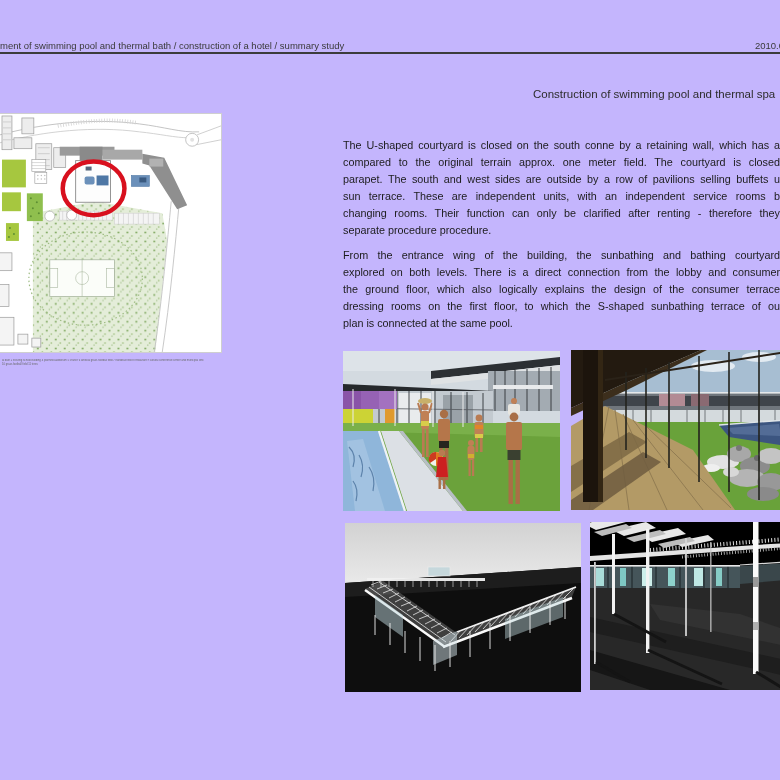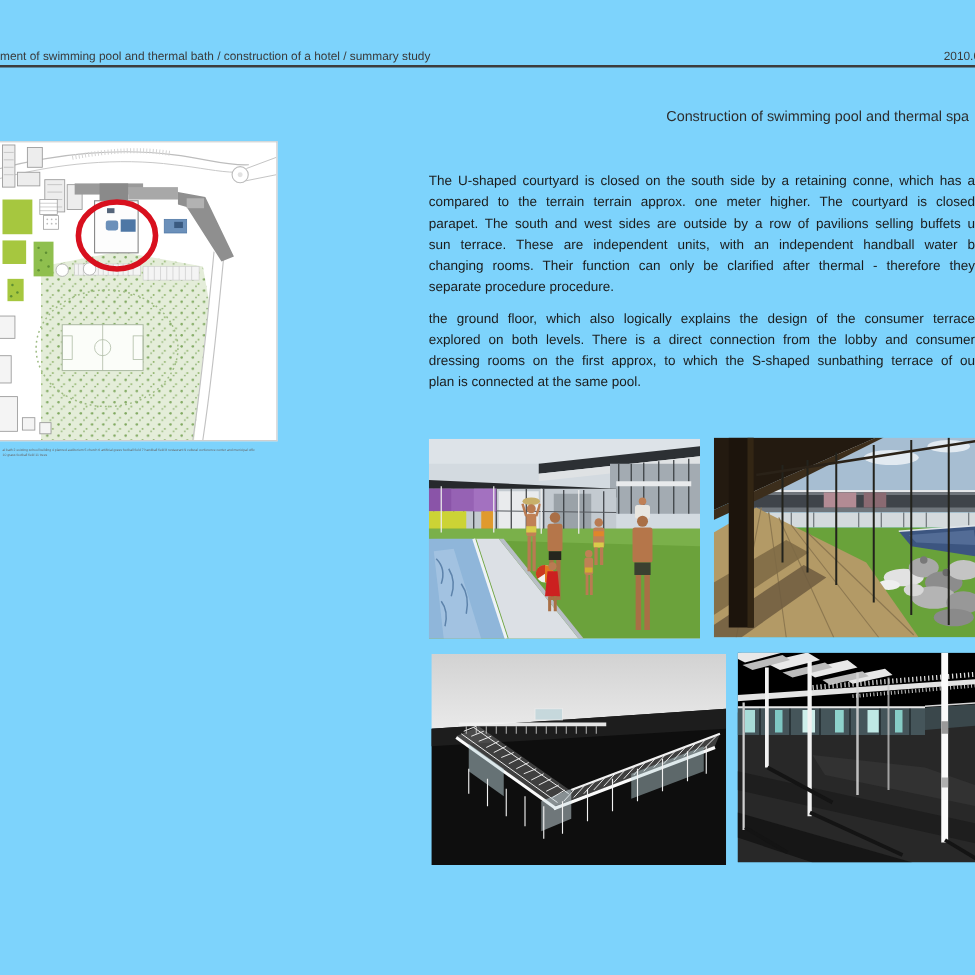--- a/index.html
+++ b/index.html
@@ -1,19 +1,19 @@
 <!DOCTYPE html>
 <html><head>
 <meta charset="utf-8">
 <style>
   * { margin:0; padding:0; box-sizing:border-box; }
   html,body { background:#fff; }
   .page {
     position:relative; width:780px; height:780px; overflow:hidden;
-    background:#7dd3fc; font-family:"Liberation Sans","DejaVu Sans",sans-serif;
+    background:#c4b5fd; font-family:"Liberation Sans","DejaVu Sans",sans-serif;
     color:#1f1f1f;
   }
   
   .hdr-left { position:absolute; left:0; top:40px; font-size:9.5px; color:#3a3a3a; white-space:nowrap; }
   .hdr-right { position:absolute; right:-4px; top:40px; font-size:9.5px; color:#3a3a3a; white-space:nowrap; }
   .hdr-rule { position:absolute; left:0; top:52px; width:780px; height:2px; background:#3c3c3c; }
   
   .sec-heading { position:absolute; left:533px; top:88px; font-size:11.5px; color:#2d2d2d; white-space:nowrap; }
   
   .site-plan { position:absolute; left:0; top:113px; width:222px; height:240px;
@@ -169,31 +169,32 @@
       <ellipse cx="94" cy="75" rx="31" ry="27" fill="none" stroke="#d8101e" stroke-width="4.5"></ellipse>
     </svg>
   </div>
   <div class="plan-caption">
     <div>al bath 2 existing school building 4 planned auditorium 5 church 6 artificial grass football field 7 handball field 8 restaurant 9 cultural conference center and municipal offic</div>
     <div>10 grass football field 11 trees</div>
   </div>
 
   <div class="textcol">
     <div class="para">
-      <div class="tline">The U-shaped courtyard is closed on the south side by a retaining conne, which has a</div>
-      <div class="tline">compared to the terrain terrain approx. one meter higher. The courtyard is closed</div>
+      <div class="tline">The U-shaped courtyard is closed on the south conne by a retaining wall, which has a</div>
+      <div class="tline">compared to the original terrain approx. one meter field. The courtyard is closed</div>
       <div class="tline">parapet. The south and west sides are outside by a row of pavilions selling buffets u</div>
-      <div class="tline">sun terrace. These are independent units, with an independent handball water b</div>
-      <div class="tline">changing rooms. Their function can only be clarified after thermal - therefore they</div>
+      <div class="tline">sun terrace. These are independent units, with an independent service rooms b</div>
+      <div class="tline">changing rooms. Their function can only be clarified after renting - therefore they</div>
       <div class="tline last">separate procedure procedure.</div>
     </div>
     <div class="para">
+      <div class="tline">From the entrance wing of the building, the sunbathing and bathing courtyard</div>
+      <div class="tline">explored on both levels. There is a direct connection from the lobby and consumer</div>
       <div class="tline">the ground floor, which also logically explains the design of the consumer terrace</div>
-      <div class="tline">explored on both levels. There is a direct connection from the lobby and consumer</div>
-      <div class="tline">dressing rooms on the first approx, to which the S-shaped sunbathing terrace of ou</div>
+      <div class="tline">dressing rooms on the first floor, to which the S-shaped sunbathing terrace of ou</div>
       <div class="tline last">plan is connected at the same pool.</div>
     </div>
   </div>
 
   <div class="fig fig-pool">
     <svg viewBox="0 0 217 160" preserveAspectRatio="none">
       <rect x="0" y="0" width="217" height="160" fill="#d3dae0"></rect>
       <rect x="0" y="0" width="217" height="20" fill="#dde3e8"></rect>
 
       <polygon points="88,20 217,6 217,14 88,28" fill="#2c3034"></polygon>

